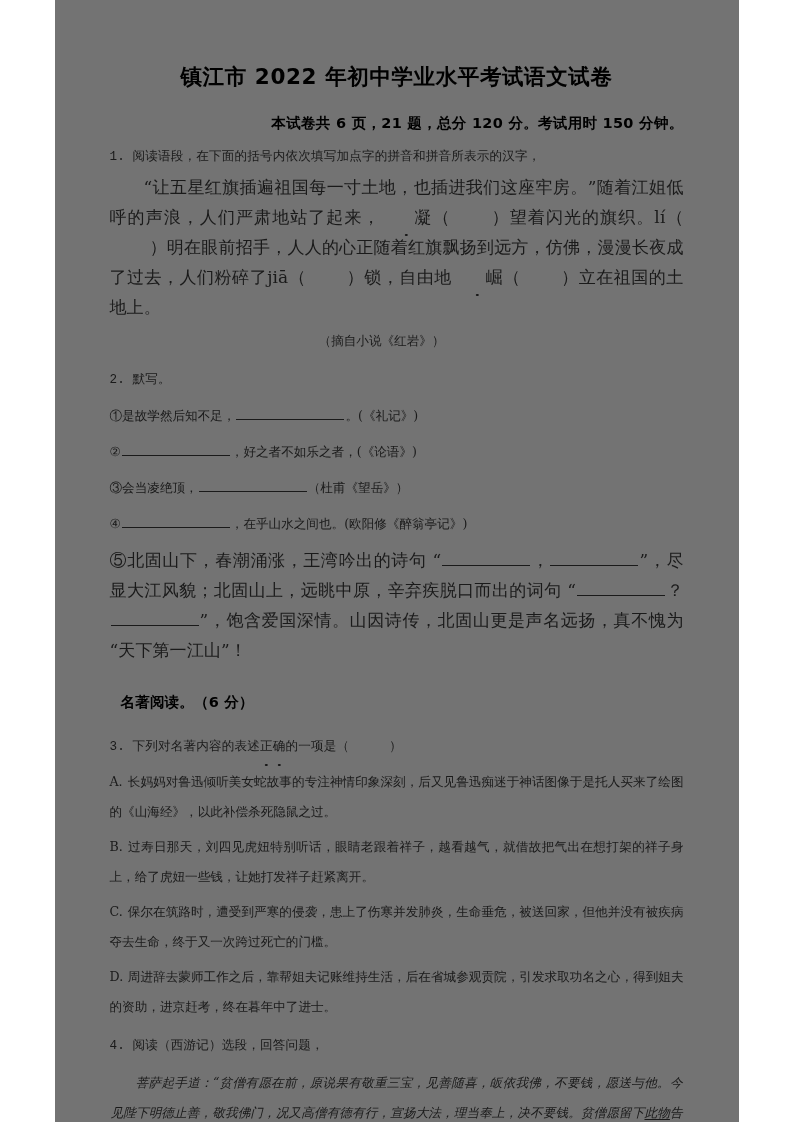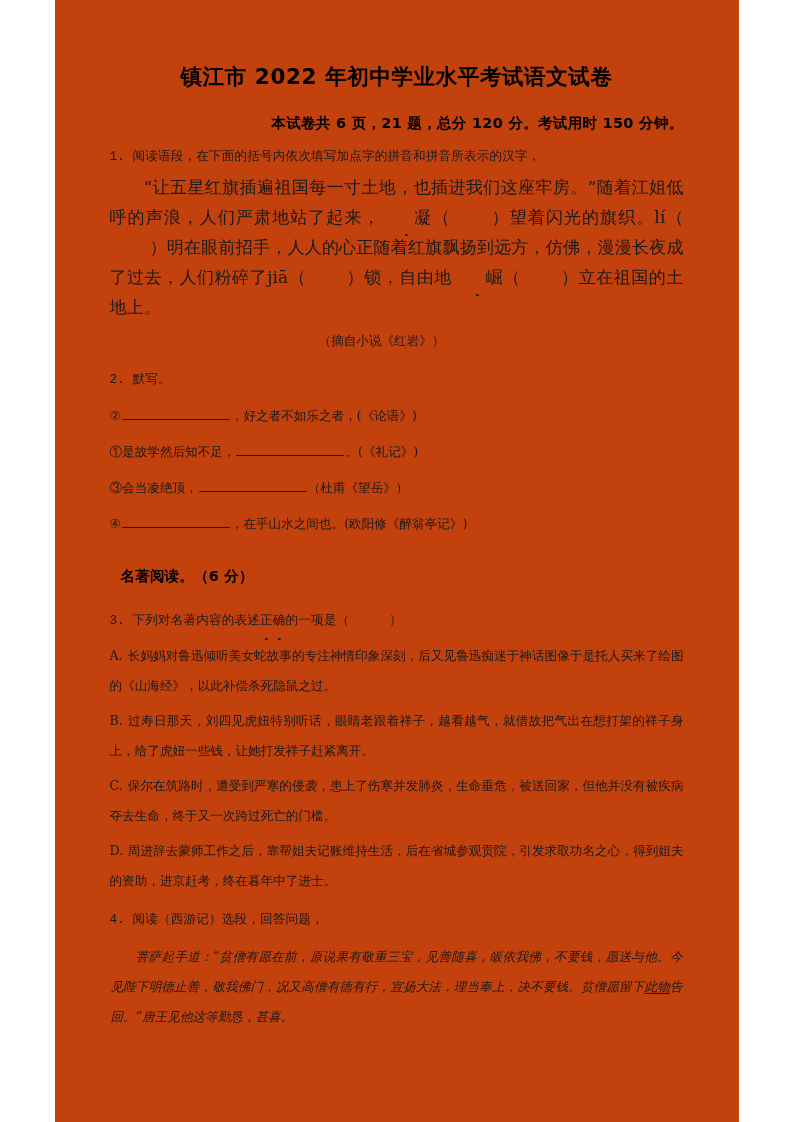--- a/index.html
+++ b/index.html
@@ -8,21 +8,21 @@
     background: #ffffff;
   }
   body {
     font-family: "DejaVu Serif", "Liberation Serif", serif;
     color: #1a1a1a;
   }
   .page {
     position: relative;
     width: 684px;
     height: 1122px;
-    background: #c2410c;
+    background: #737373;
     margin: 0 auto;
     overflow: hidden;
     box-sizing: border-box;
     padding: 0 55px;
   }
   .doc-title {
     text-align: center;
     font-family: "DejaVu Sans", "Liberation Sans", sans-serif;
     font-weight: bold;
     font-size: 21.5px;
@@ -167,28 +167,29 @@
 
 
   <p class="q-line">1. 阅读语段，在下面的括号内依次填写加点字的拼音和拼音所表示的汉字，</p>
 
   <p class="body-block indent2"><span>“让五星红旗插遍祖国每一寸土地，也插进我们这座牢房。”随着江姐低呼的声浪，人们严肃地站了起来，</span><span class="dotted">凝</span>（<span class="paren-gap"></span>）<span>望着闪光的旗织。</span><span class="py">lí</span>（<span class="paren-gap"></span>）<span>明在眼前招手，人人的心正随着红旗飘扬到远方，仿佛，漫漫长夜成了过去，人们粉碎了</span><span class="py">jiā</span>（<span class="paren-gap"></span>）<span>锁，自由地</span><span class="dotted">崛</span>（<span class="paren-gap"></span>）<span>立在祖国的土地上。</span></p>
 
   <p class="attrib">（摘自小说《红岩》）</p>
 
   <p class="q-line">2. 默写。</p>
 
+  <p class="mem-line"><span>①</span><span>是故学然后知不足，</span><span class="blank bl-md"></span><span>。(《礼记》)</span></p>
+
   <p class="mem-line"><span>②</span><span></span><span class="blank bl-md"></span><span>，好之者不如乐之者，(《论语》)</span></p>
 
-  <p class="mem-line"><span>①</span><span>是故学然后知不足，</span><span class="blank bl-md"></span><span>。(《礼记》)</span></p>
-
   <p class="mem-line"><span>③</span><span>会当凌绝顶，</span><span class="blank bl-md"></span><span>（杜甫《望岳》）</span></p>
 
   <p class="mem-line"><span>④</span><span></span><span class="blank bl-md"></span><span>，在乎山水之间也。(欧阳修《醉翁亭记》)</span></p>
 
+  <p class="body-block" style="padding-top:6px"><span>⑤</span><span>北固山下，春潮涌涨，王湾吟出的诗句 “</span><span class="blank bl-sm"></span><span>，</span><span class="blank bl-sm"></span><span>”，尽显大江风貌；北固山上，远眺中原，辛弃疾脱口而出的词句 “</span><span class="blank bl-sm"></span><span>？</span><span class="blank bl-sm"></span><span>”，饱含爱国深情。山因诗传，北固山更是声名远扬，真不愧为 “天下第一江山”！</span></p>
 
   <h2 class="sub-head">名著阅读。（6 分）</h2>
 
   <p class="q-line"><span>3. 下列对名著内容的表述</span><span class="dotted">正</span><span class="dotted">确</span><span>的一项是（</span><span class="paren-gap"></span><span>）</span></p>
 
   <p class="mc-item"><span class="mc-label">A.</span><span>长妈妈对鲁迅倾听美女蛇故事的专注神情印象深刻，后又见鲁迅痴迷于神话图像于是托人买来了绘图的《山海经》，以此补偿杀死隐鼠之过。</span></p>
 
   <p class="mc-item"><span class="mc-label">B.</span><span>过寿日那天，刘四见虎妞特别听话，眼睛老跟着祥子，越看越气，就借故把气出在想打架的祥子身上，给了虎妞一些钱，让她打发祥子赶紧离开。</span></p>
 
   <p class="mc-item"><span class="mc-label">C.</span><span>保尔在筑路时，遭受到严寒的侵袭，患上了伤寒并发肺炎，生命垂危，被送回家，但他并没有被疾病夺去生命，终于又一次跨过死亡的门槛。</span></p>

